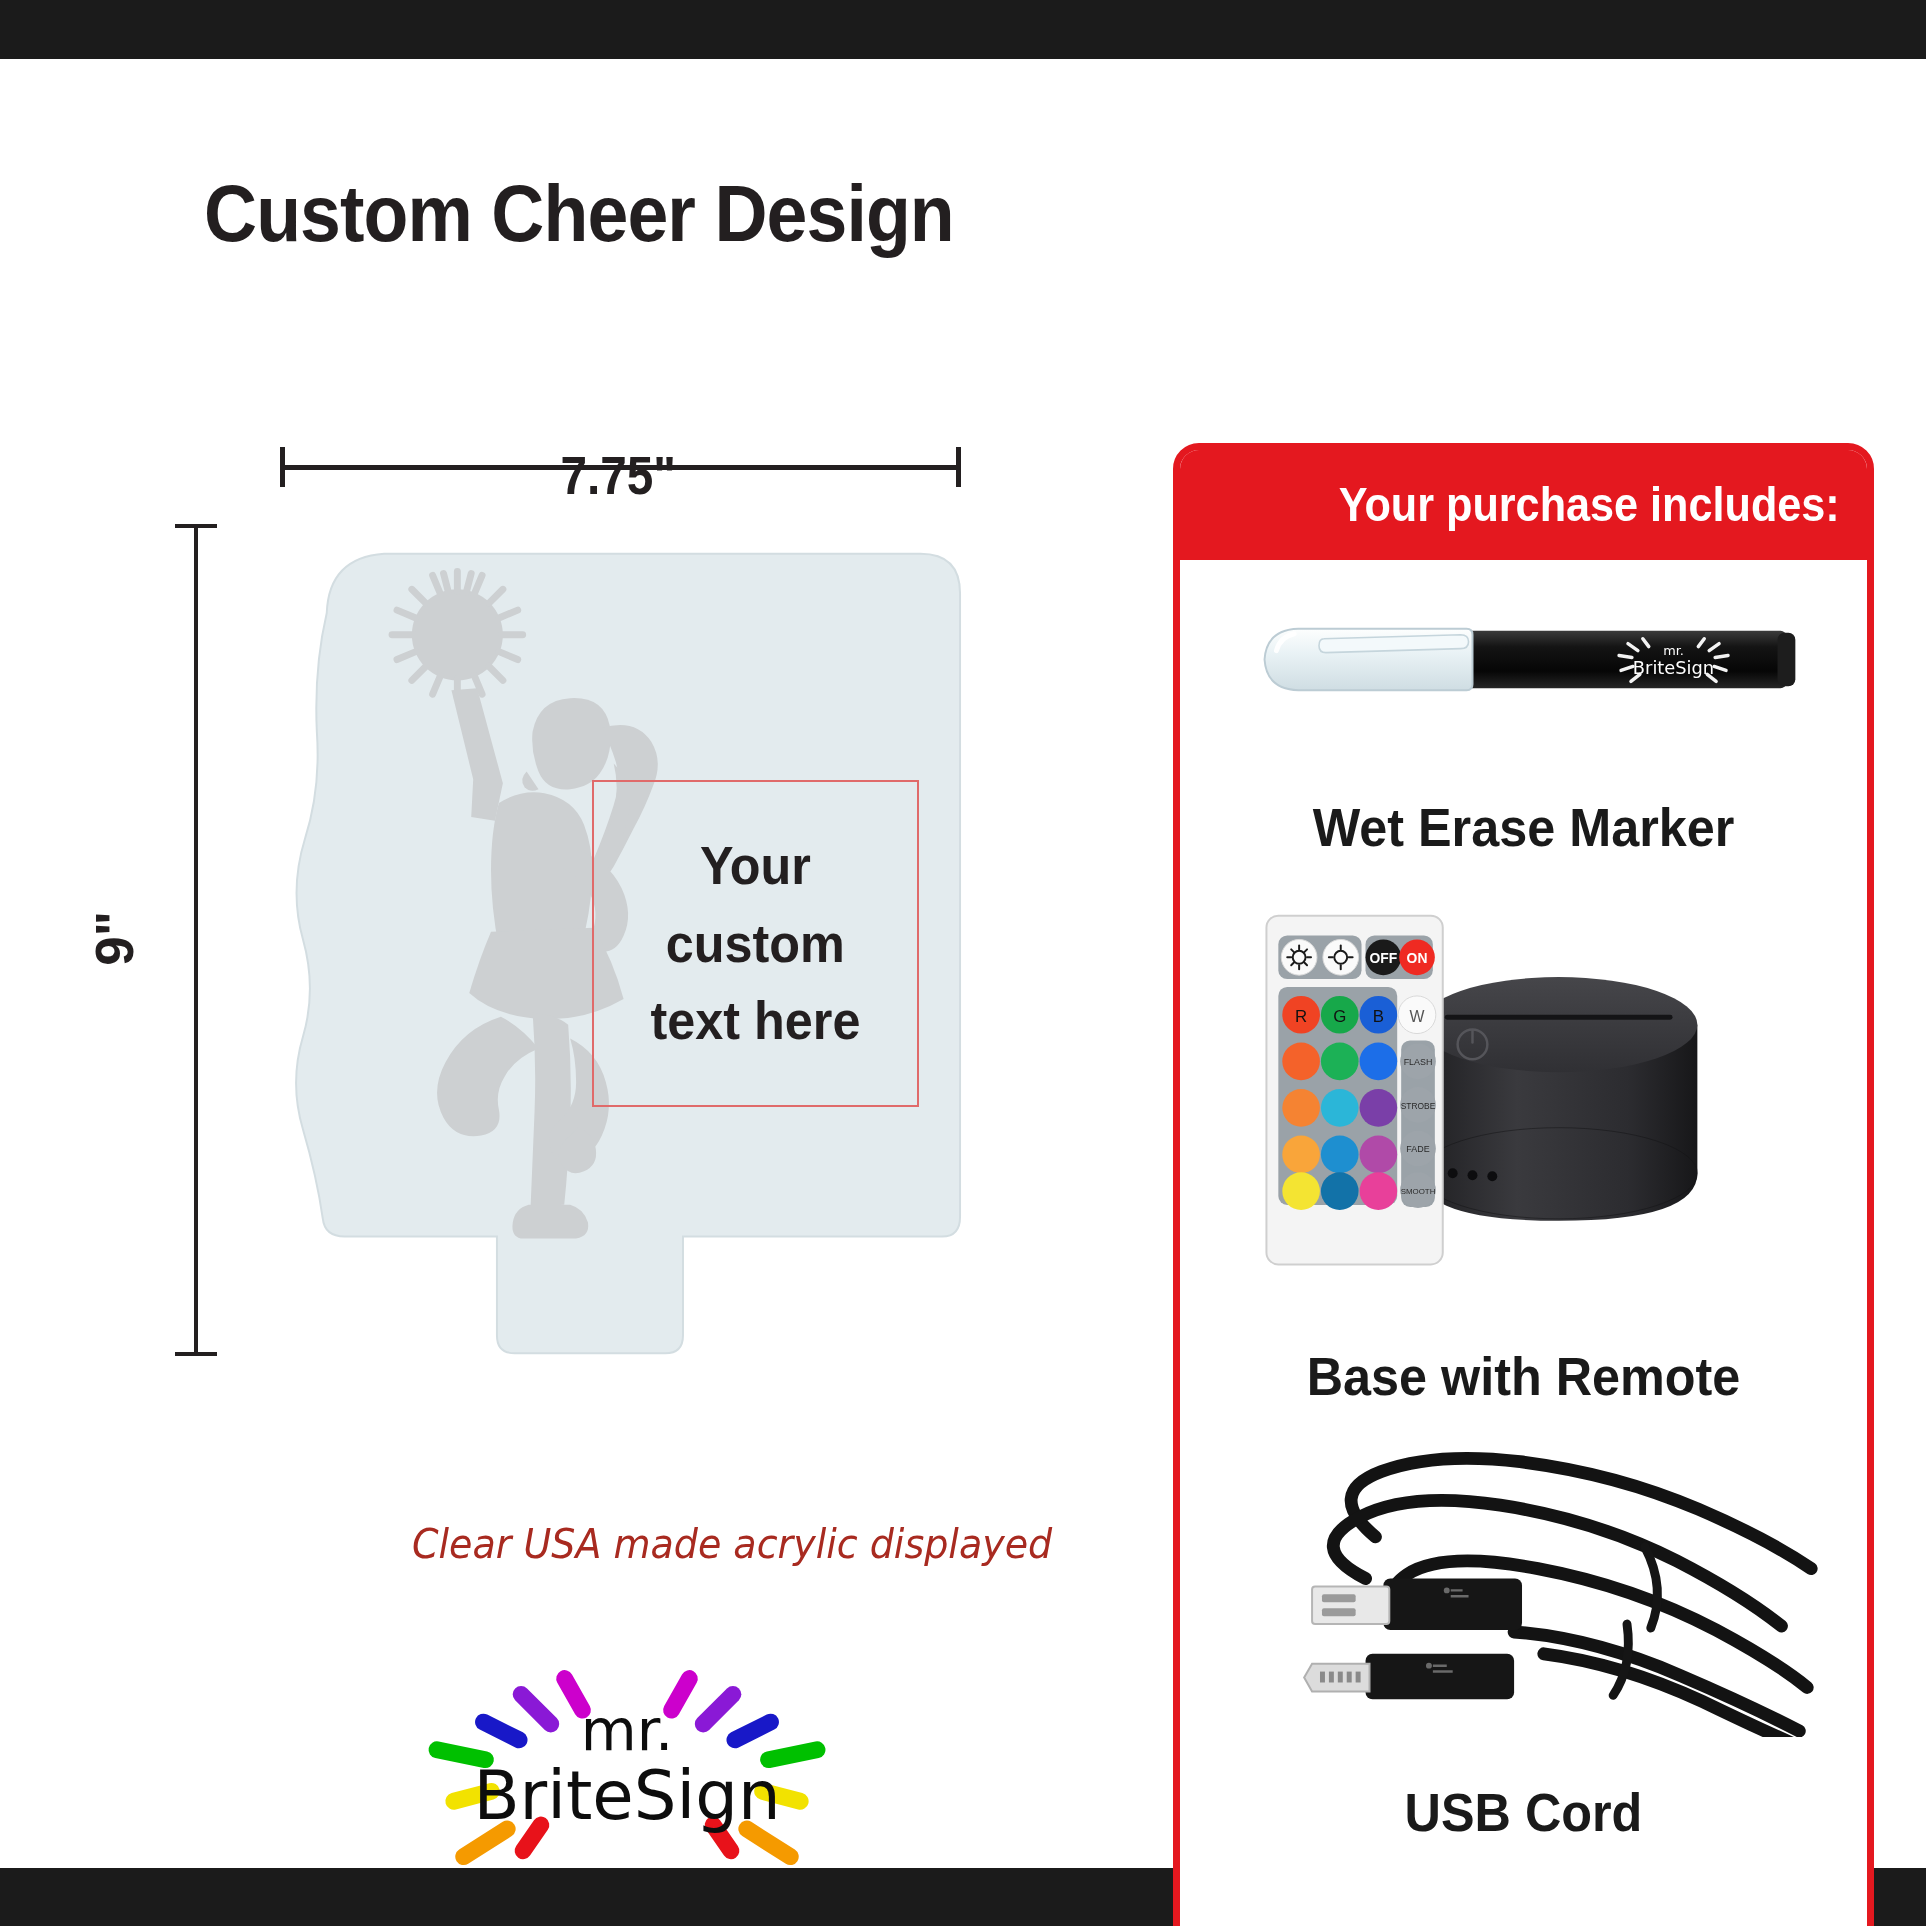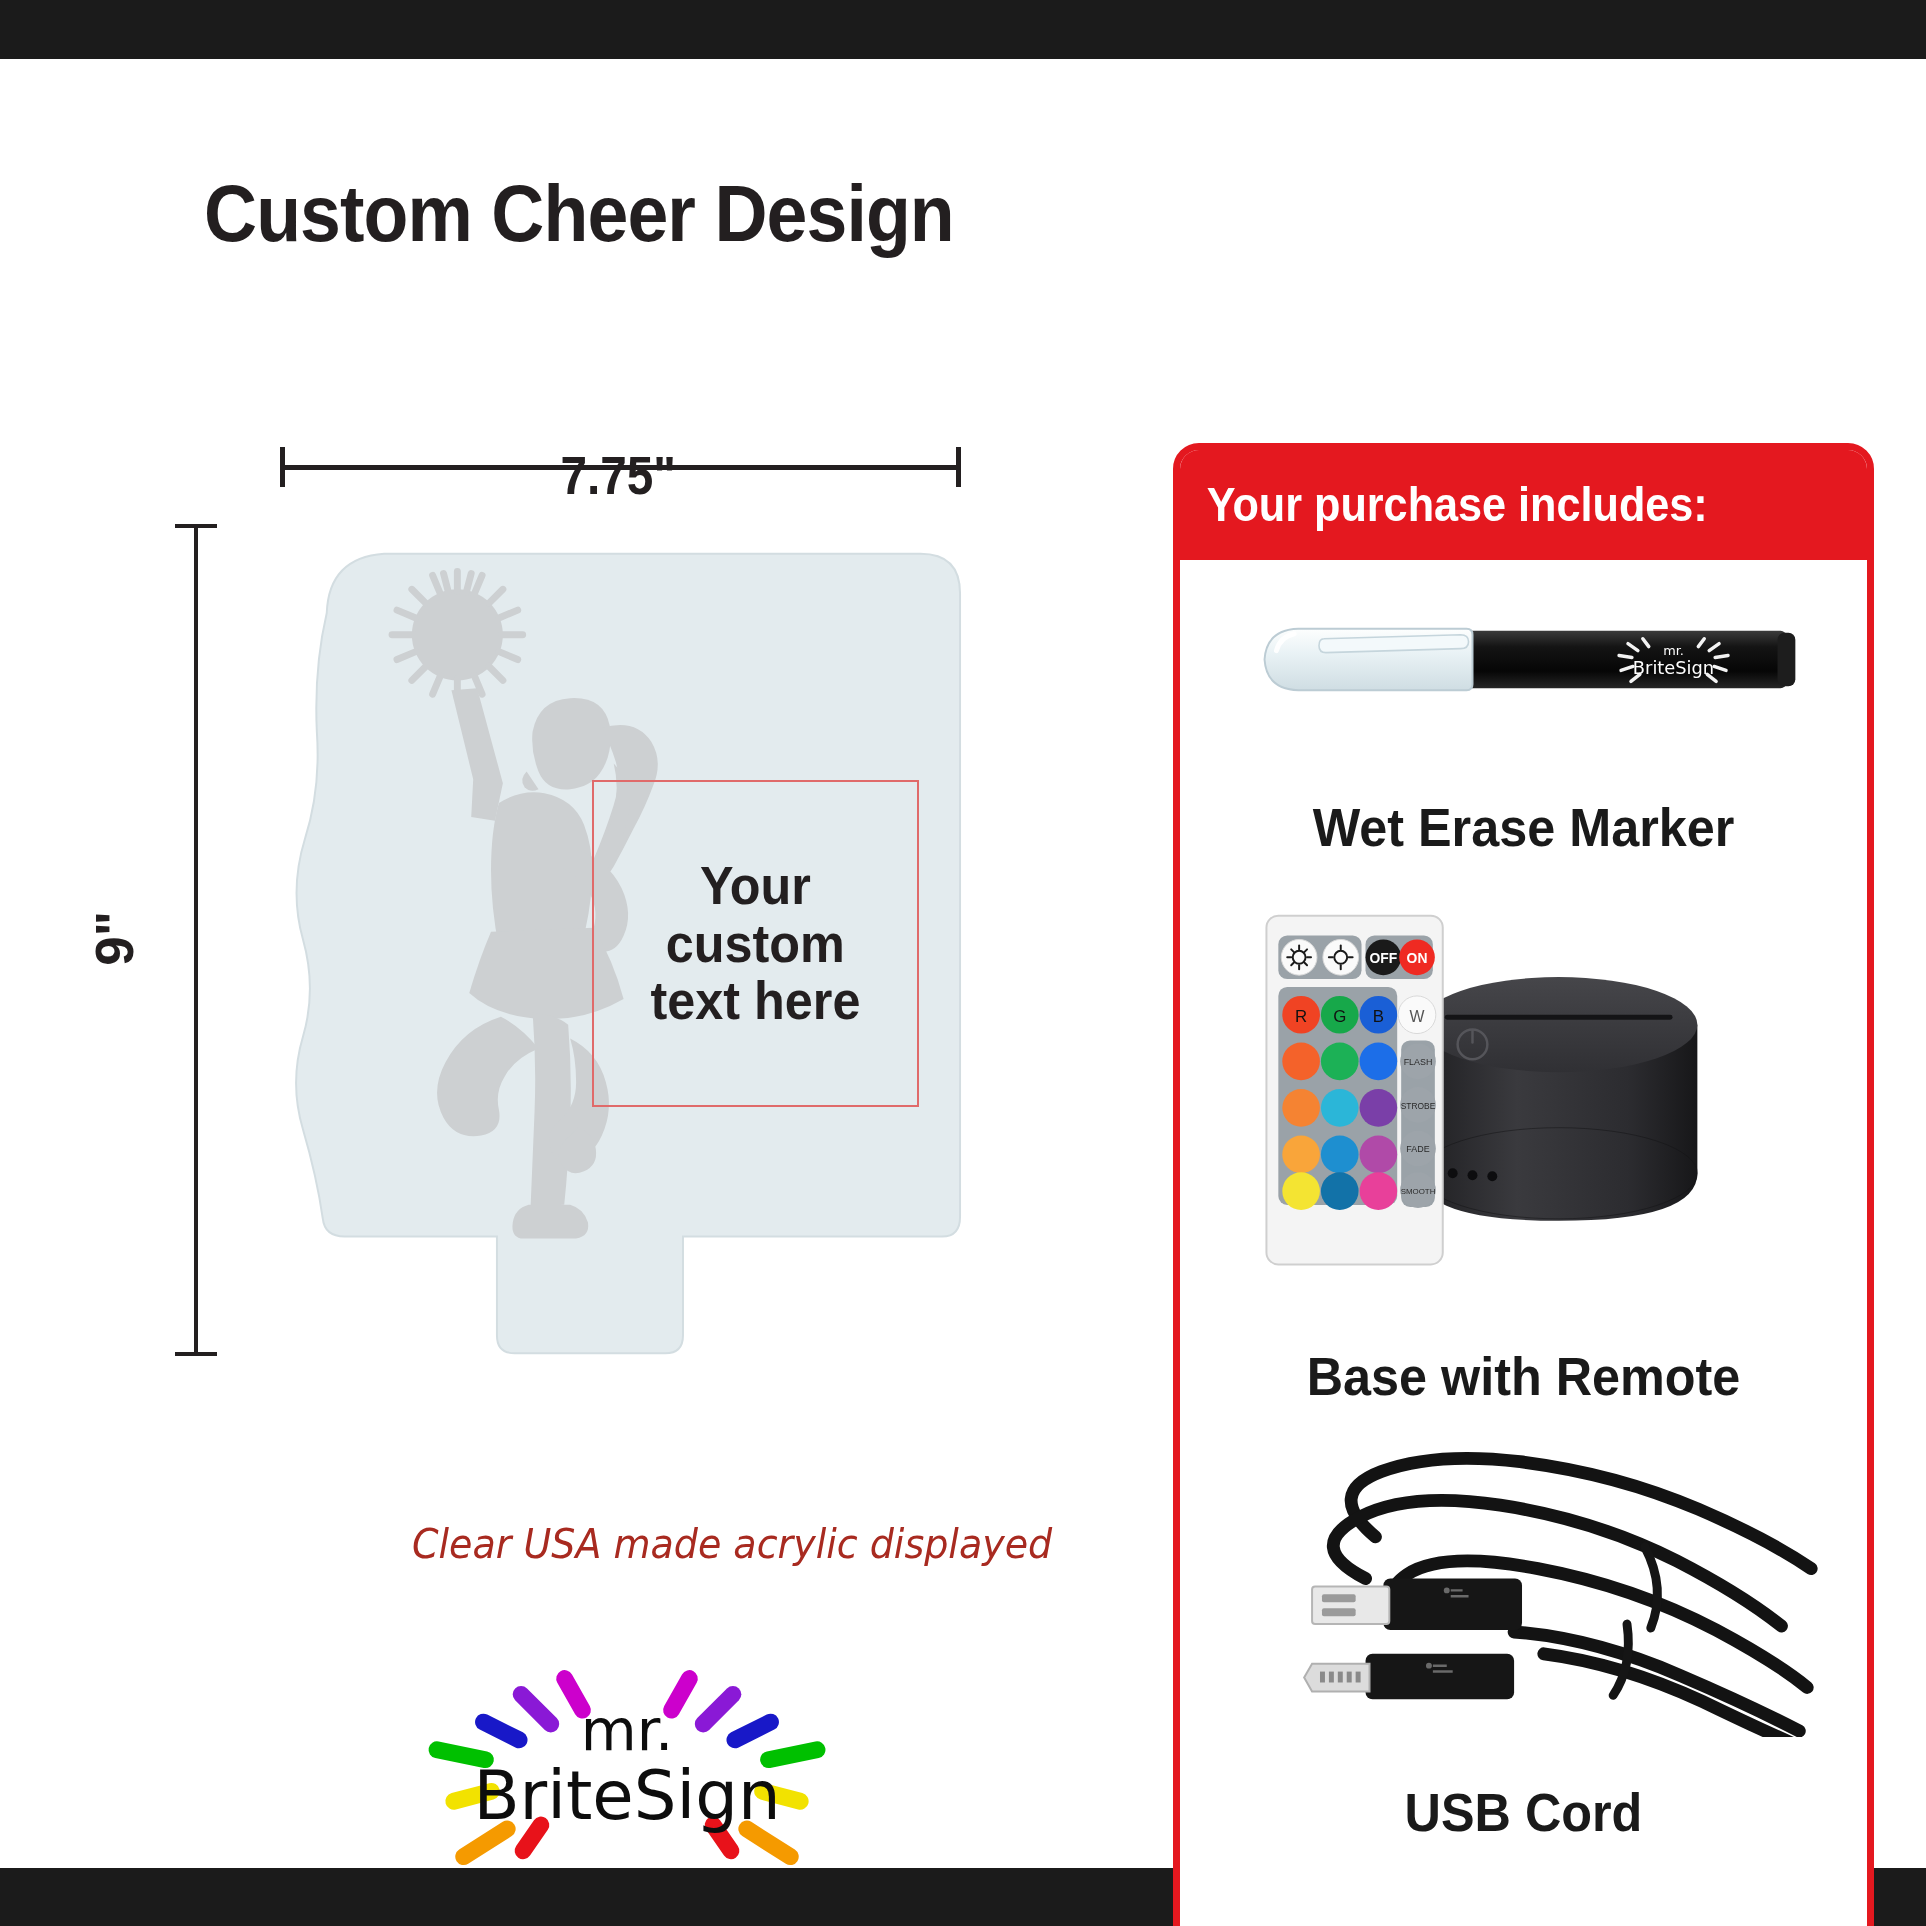--- a/index.html
+++ b/index.html
@@ -78,21 +78,21 @@
   .acrylic-svg { width:100%; height:100%; display:block; }
 
   
   .textbox {
     position:absolute; left:592px; top:721px;
     width:327px; height:327px;
     border:2px solid #e06a6a;
     background:rgba(255,255,255,0.0);
     display:flex; flex-direction:column;
     align-items:center; justify-content:center;
-    gap:2px;
+    gap:22px;
   }
   .textbox span {
     font-size:53px; font-weight:bold; color:#231f20;
     line-height:1.05; text-align:center;
     transform:scaleX(0.95);
   }
 
   
   .acrylic-caption {
     position:absolute; left:412px; top:1462px;
@@ -116,21 +116,21 @@
     width:701px; height:1515px;
     border:7px solid #e4181f;
     border-radius:26px;
     background:#ffffff;
     overflow:hidden;
   }
   .includes-header {
     position:absolute; left:-1px; top:-1px;
     width:calc(100% + 2px); height:111px;
     background:#e4181f;
-    display:flex; align-items:center; justify-content:flex-start;
+    display:flex; align-items:center; justify-content:flex-end;
     border-radius:19px 19px 0 0;
   }
   .includes-header span {
     color:#ffffff; font-size:48px; font-weight:bold;
     letter-spacing:0px;
     transform:scaleX(0.9);
     white-space:nowrap;
   }
 
   .item-label {

